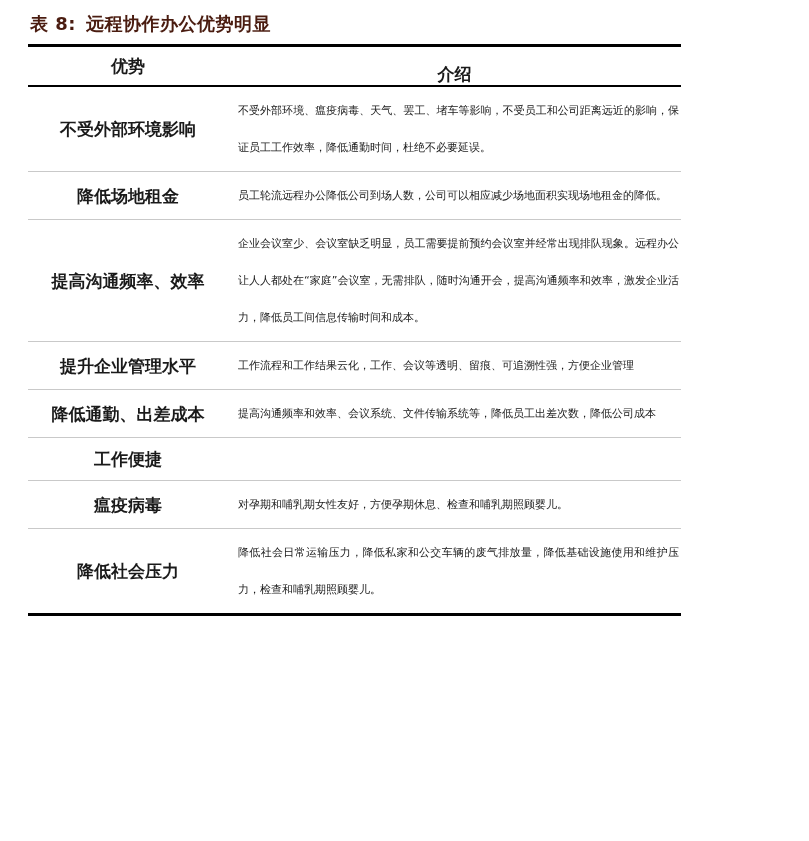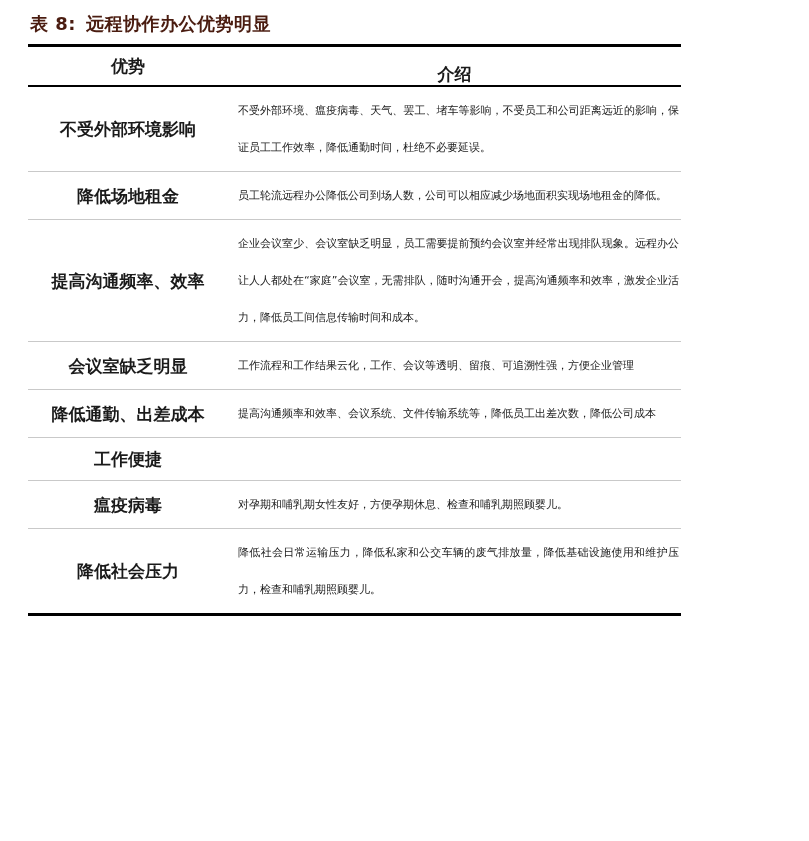--- a/index.html
+++ b/index.html
@@ -114,21 +114,21 @@
       <div class="td-advantage">降低场地租金</div>
       <div class="td-desc">员工轮流远程办公降低公司到场人数，公司可以相应减少场地面积实现场地租金的降低。</div>
     </div>
 
     <div class="trow">
       <div class="td-advantage">提高沟通频率、效率</div>
       <div class="td-desc">企业会议室少、会议室缺乏明显，员工需要提前预约会议室并经常出现排队现象。远程办公让人人都处在“家庭”会议室，无需排队，随时沟通开会，提高沟通频率和效率，激发企业活力，降低员工间信息传输时间和成本。</div>
     </div>
 
     <div class="trow">
-      <div class="td-advantage">会议室缺乏明显</div>
+      <div class="td-advantage">提升企业管理水平</div>
       <div class="td-desc">工作流程和工作结果云化，工作、会议等透明、留痕、可追溯性强，方便企业管理</div>
     </div>
 
     <div class="trow">
       <div class="td-advantage">降低通勤、出差成本</div>
       <div class="td-desc">提高沟通频率和效率、会议系统、文件传输系统等，降低员工出差次数，降低公司成本</div>
     </div>
 
     <div class="trow">
       <div class="td-advantage">工作便捷</div>

